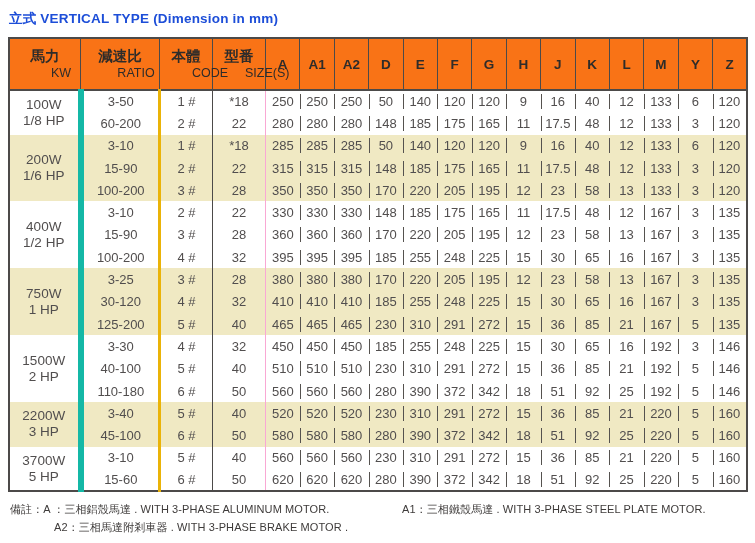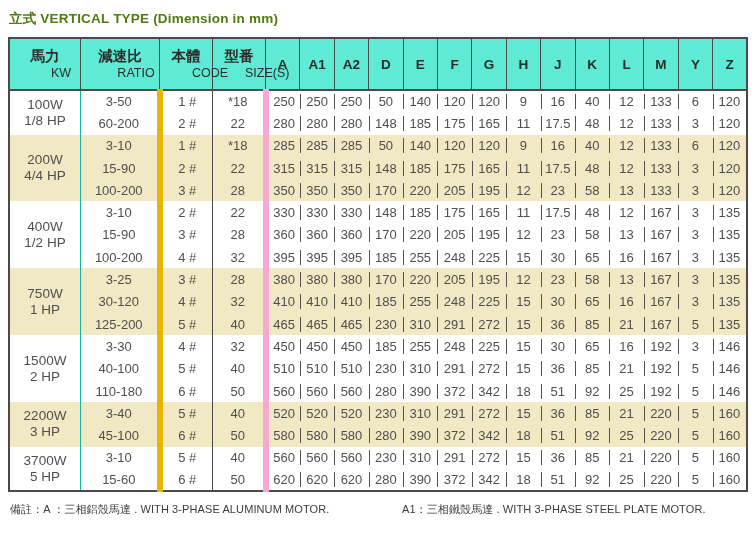--- a/index.html
+++ b/index.html
@@ -4,55 +4,55 @@
 <style>
   html,body{margin:0;padding:0;background:#ffffff;}
   body{
     width:755px;height:543px;overflow:hidden;
     font-family:"Liberation Sans", sans-serif;
     color:#514e4e;
     -webkit-font-smoothing:antialiased;
   }
   .page{padding:9px 7px 0 8px;}
   .title{
-    font-size:13.5px;font-weight:700;color:#4d7c0f;
+    font-size:13.5px;font-weight:700;color:#1d4ed8;
     margin:1px 0 9px 1px;letter-spacing:.2px;
   }
   table.spec{
     border-collapse:collapse;table-layout:fixed;width:740px;
     border:2px solid #4c4a49;
   }
   
   thead th{
-    background:#5eead4;
+    background:#f97316;
     height:50px;vertical-align:middle;text-align:center;
     border-bottom:2px solid #4c4a49;
     padding:0;color:#2e2c2a;font-weight:400;
   }
   thead th + th{border-left:1px solid #4c4a49;}
   #head-row th:nth-child(1){width:70px;}
   #head-row th:nth-child(2){width:78px;margin-top:32px;}
   #head-row th:nth-child(3){width:52px;}
   #head-row th:nth-child(4){width:52px;margin-top:40px;}
   th .zh{font-size:14.5px;font-weight:700;line-height:17px;}
   th .en{font-size:12.5px;line-height:14px;margin-top:1px;padding-left:32px;}
   th.dh{font-size:13.5px;font-weight:700;}
   
   tbody tr{height:22.3px;}
   tbody td{
     padding:0;text-align:center;vertical-align:middle;
     font-size:13px;color:#514e4e;line-height:1;
   }
   tr.beige td{background-color:#f0e9c3;}
   tr.white td{background-color:#ffffff;}
-  td.power{font-size:13.5px;border-right:1px solid #14b8a6;}
+  td.power{font-size:13.5px;border-right:6px solid #14b8a6;}
   td.power div{line-height:16px;}
-  td.ratio{border-right:6px solid #eab308;}
+  td.ratio{border-right:3px solid #eab308;}
   td.code{border-right:1px solid #4c4a49;}
-  td.size{border-right:6px solid #f9a8d4;}
+  td.size{border-right:1px solid #f9a8d4;}
   
   td.dim + td.dim{
     background-image:linear-gradient(#55524f,#55524f);
     background-repeat:no-repeat;
     background-size:1px 15px;
     background-position:0 center;
   }
   
   .notes{
     display:grid;grid-template-columns:392px 1fr;
@@ -142,21 +142,21 @@
           <td class="dim">17.5</td>
           <td class="dim">48</td>
           <td class="dim">12</td>
           <td class="dim">133</td>
           <td class="dim">3</td>
           <td class="dim">120</td>
         </tr>
         <tr class="beige">
           <td class="power" rowspan="3">
             <div>200W</div>
-            <div>4/4 HP</div>
+            <div>1/6 HP</div>
           </td>
           <td class="ratio">3-10</td>
           <td class="code">1 #</td>
           <td class="size">*18</td>
           <td class="dim">285</td>
           <td class="dim">285</td>
           <td class="dim">285</td>
           <td class="dim">50</td>
           <td class="dim">140</td>
           <td class="dim">120</td>
@@ -473,14 +473,15 @@
           <td class="dim">220</td>
           <td class="dim">5</td>
           <td class="dim">160</td>
         </tr>
       </tbody>
   </table>
 
   <div class="notes">
     <span class="note">備註：A ：三相鋁殼馬達 . WITH 3-PHASE ALUMINUM MOTOR.</span>
     <span class="note">A1：三相鐵殼馬達 . WITH 3-PHASE STEEL PLATE MOTOR.</span>
+    <span class="note note-a2">A2：三相馬達附剎車器 . WITH 3-PHASE BRAKE MOTOR .</span>
   </div>
 </div>
 
 </body></html>

